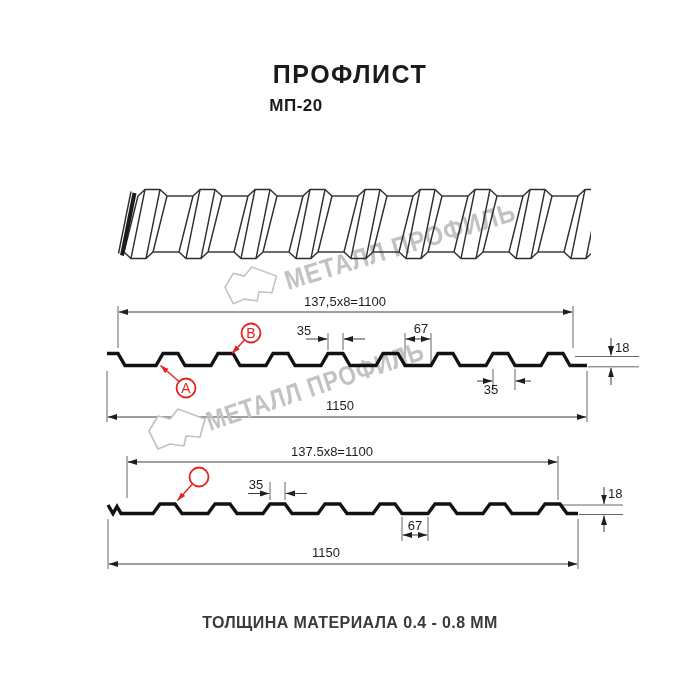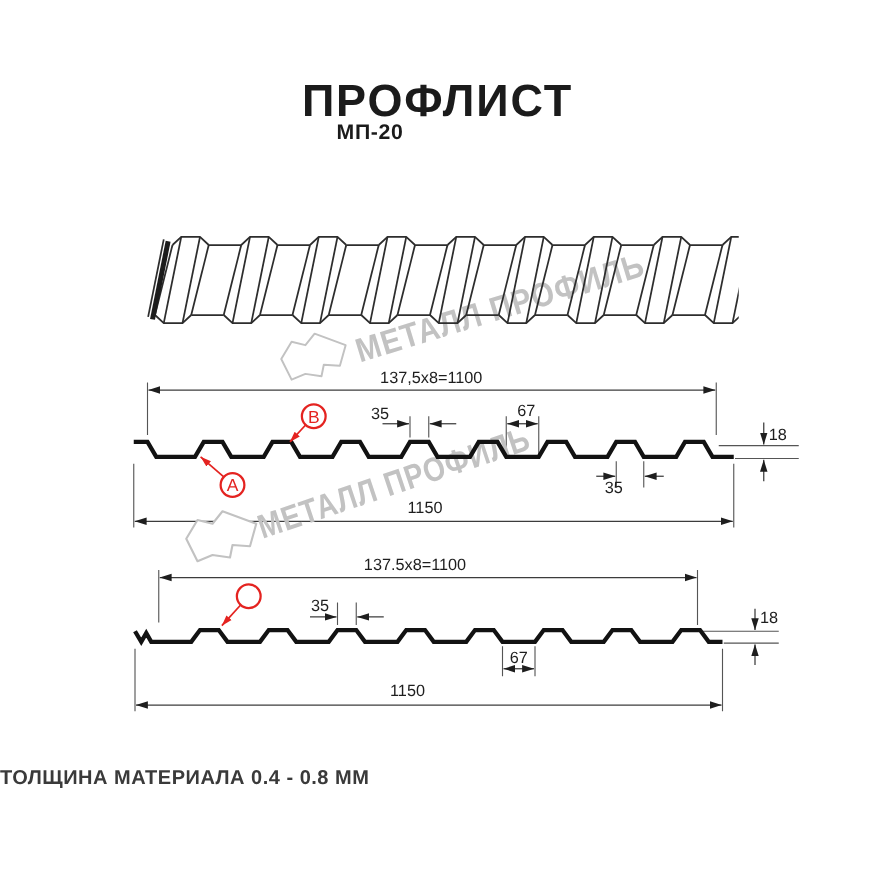--- a/index.html
+++ b/index.html
@@ -1,22 +1,22 @@
 <!DOCTYPE html>
 <html><head>
 <meta charset="utf-8">
 <style>
   html,body{margin:0;padding:0;background:#fff;}
   .page{position:relative;width:700px;height:700px;background:#ffffff;overflow:hidden;
         font-family:"Liberation Sans",sans-serif;}
   .title{position:absolute;left:0;top:60px;width:700px;text-align:center;
-         font-size:36px;font-weight:800;letter-spacing:1.5px;color:#1b1b1b;}
+         font-size:25px;font-weight:800;letter-spacing:1.5px;color:#1b1b1b;}
   .subtitle{position:absolute;left:0;top:96px;width:592px;text-align:center;
          font-size:17px;font-weight:700;letter-spacing:.5px;color:#1b1b1b;}
-  .footer-note{position:absolute;left:0;top:614px;width:700px;text-align:left;
+  .footer-note{position:absolute;left:0;top:614px;width:700px;text-align:center;
          font-size:16px;font-weight:700;letter-spacing:.4px;color:#3a3a3a;}
   svg{position:absolute;left:0;top:0;}
   .dim{stroke:#3c3c3c;stroke-width:1;fill:none;}
   .ext{stroke:#555;stroke-width:0.9;fill:none;}
   .dim-text{font-family:"Liberation Sans",sans-serif;font-size:13px;fill:#1e1e1e;}
   .profile{fill:none;stroke:#121212;stroke-width:3.4;stroke-linejoin:miter;}
   .iso{stroke:#2d2d2d;stroke-width:1.4;fill:none;stroke-linejoin:round;}
   .wm-text{font-family:"Liberation Sans",sans-serif;font-size:27px;font-weight:700;
            fill:#c2c2c2;letter-spacing:1px;}
   .wm-logo{fill:#ffffff;stroke:#c2c2c2;stroke-width:1.7;stroke-linejoin:round;}

